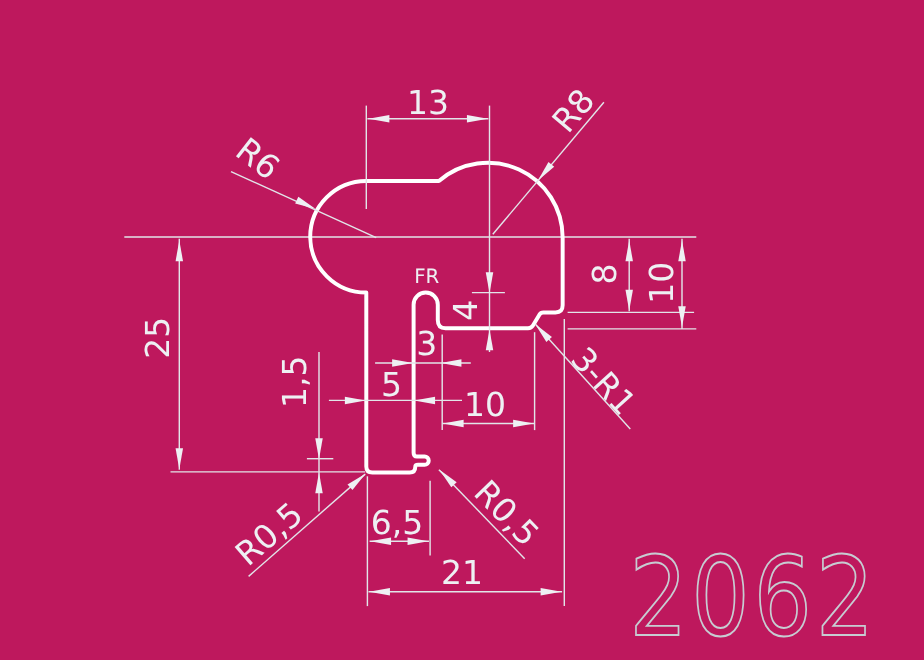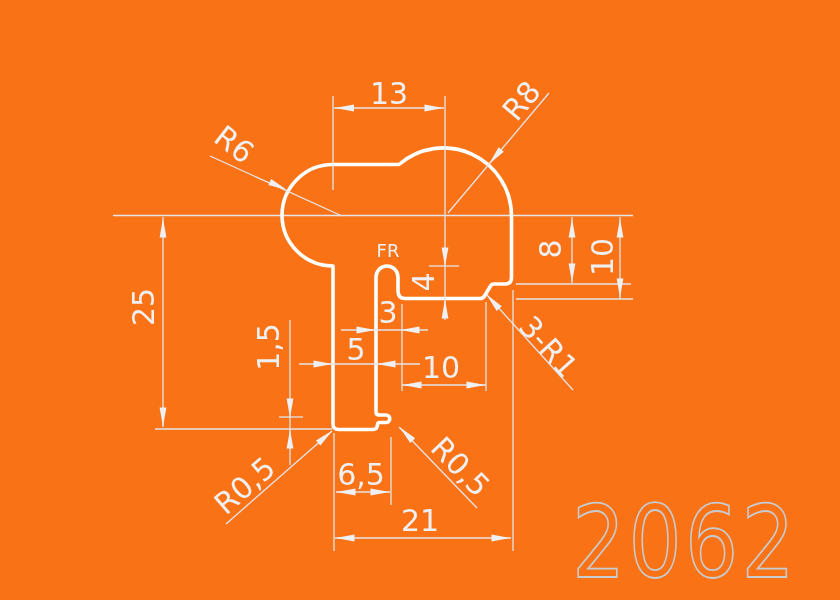--- a/index.html
+++ b/index.html
@@ -1,19 +1,19 @@
 <!DOCTYPE html>
 <html><head>
 <meta charset="utf-8">
 <style>
   html,body{margin:0;padding:0;background:#15181c;}
   .canvas{
     position:relative;
     width:840px;height:600px;
-    background:#f97316;
+    background:#be185d;
     overflow:hidden;
     font-family:"DejaVu Sans", sans-serif;
   }
   svg{display:block;}
   text{
     fill:#eef0f3;
     font-family:"DejaVu Sans", sans-serif;
     font-size:30px;
     text-anchor:middle;
   }

